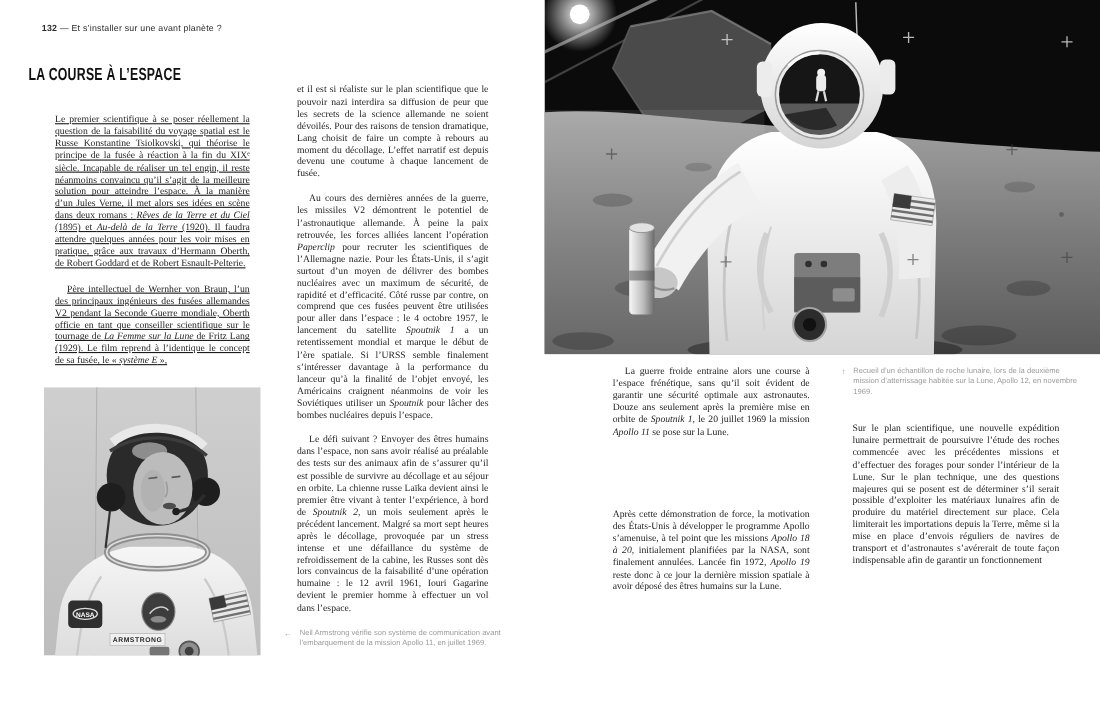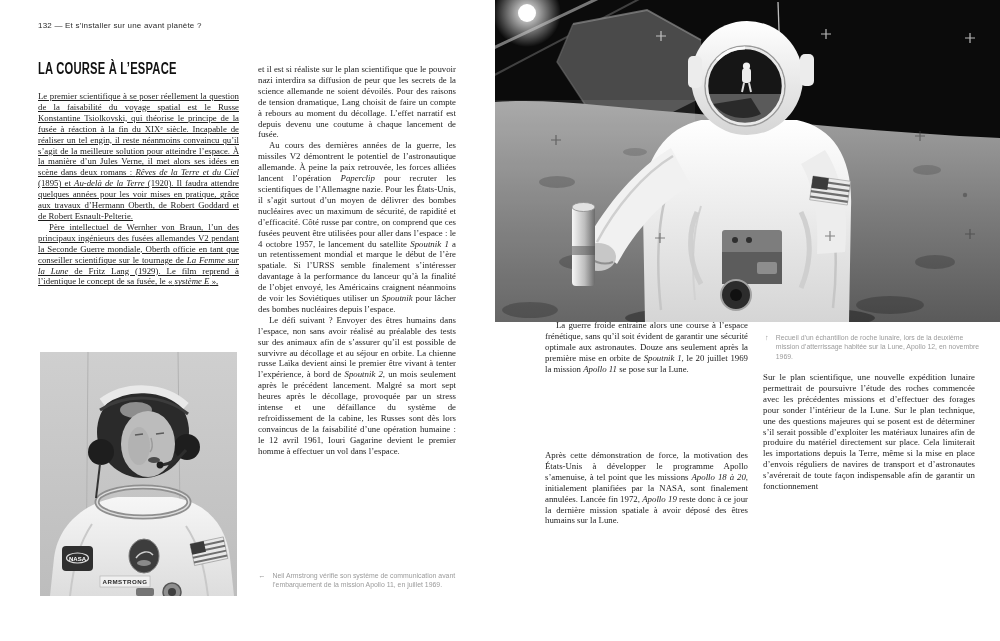--- a/index.html
+++ b/index.html
@@ -1,45 +1,45 @@
 <!DOCTYPE html>
 <html lang="fr"><head>
 <meta charset="utf-8">
 <style>
   html,body{margin:0;padding:0;background:#e8e8e8;}
   .spread{position:relative;width:1000px;height:641px;background:#ffffff;overflow:hidden;
           font-family:"Liberation Serif",serif;color:#1c1c1c;margin:0 auto;}
   .abs{position:absolute;}
   .running-head{font-family:"Liberation Sans",sans-serif;font-size:8px;letter-spacing:.2px;color:#2b2b2b;white-space:nowrap;}
-  .running-head .pgnum{font-weight:400;}
+  .running-head .pgnum{font-weight:700;}
   .sec-title{font-family:"Liberation Sans",sans-serif;font-weight:700;color:#111;
              display:inline-block;transform-origin:0 0;white-space:nowrap;letter-spacing:.3px;}
   .sec-title.big{font-size:16px;transform:scaleX(.70);}
   .sec-title.small{font-size:12.5px;transform:scaleX(.74);}
   .body-col{font-size:8.8px;line-height:10.9px;text-align:justify;hyphens:auto;-webkit-hyphens:auto;}
-  .body-col p{margin:0;text-indent:11px;}
+  .body-col p{margin:12px;text-indent:11px;}
   .body-col[data-indent-first="false"] p:first-child{text-indent:0;}
   .body-col em{font-style:italic;}
   .caption{font-family:"Liberation Sans",sans-serif;font-size:6.9px;line-height:9.3px;color:#9b9b9b;
            display:flex;gap:7px;align-items:flex-start;}
   .caption .arr{flex:0 0 auto;font-size:7.5px;line-height:9.3px;}
   .photo{display:block;}
 </style>
 </head>
 <body>
 
 <div class="spread">
 
   <div class="abs running-head" style="left:38px;top:21px;">
     <span class="pgnum">132</span>
     <span>—</span>
     <span>Et s’installer sur une avant planète ?</span>
   </div>
 
-  <div class="abs" style="left:38px;top:60px;">
+  <div class="abs" style="left:26px;top:60px;">
     <span class="sec-title big">LA COURSE À L’ESPACE</span>
   </div>
 
   <div class="abs body-col" style="left:38px;top:91px;width:201px;text-decoration:underline;" data-indent-first="false">
       <p>Le premier scientifique à se poser réellement la question de la faisabilité du voyage spatial est le Russe Konstantine Tsiolkovski, qui théorise le principe de la fusée à réaction à la fin du XIXᵉ siècle. Incapable de réaliser un tel engin, il reste néanmoins convaincu qu’il s’agit de la meilleure solution pour atteindre l’espace. À la manière d’un Jules Verne, il met alors ses idées en scène dans deux romans : <em>Rêves de la Terre et du Ciel</em> (1895) et <em>Au-delà de la Terre</em> (1920). Il faudra attendre quelques années pour les voir mises en pratique, grâce aux travaux d’Hermann Oberth, de Robert Goddard et de Robert Esnault-Pelterie.</p>
       <p>Père intellectuel de Wernher von Braun, l’un des principaux ingénieurs des fusées allemandes V2 pendant la Seconde Guerre mondiale, Oberth officie en tant que conseiller scientifique sur le tournage de <em>La Femme sur la Lune</em> de Fritz Lang (1929). Le film reprend à l’identique le concept de sa fusée, le « <em>système E</em> »,</p>
     </div>
 
   <svg class="abs photo" style="left:40px;top:352px;" width="197" height="244" viewBox="0 0 197 244" role="img">
     <defs>

